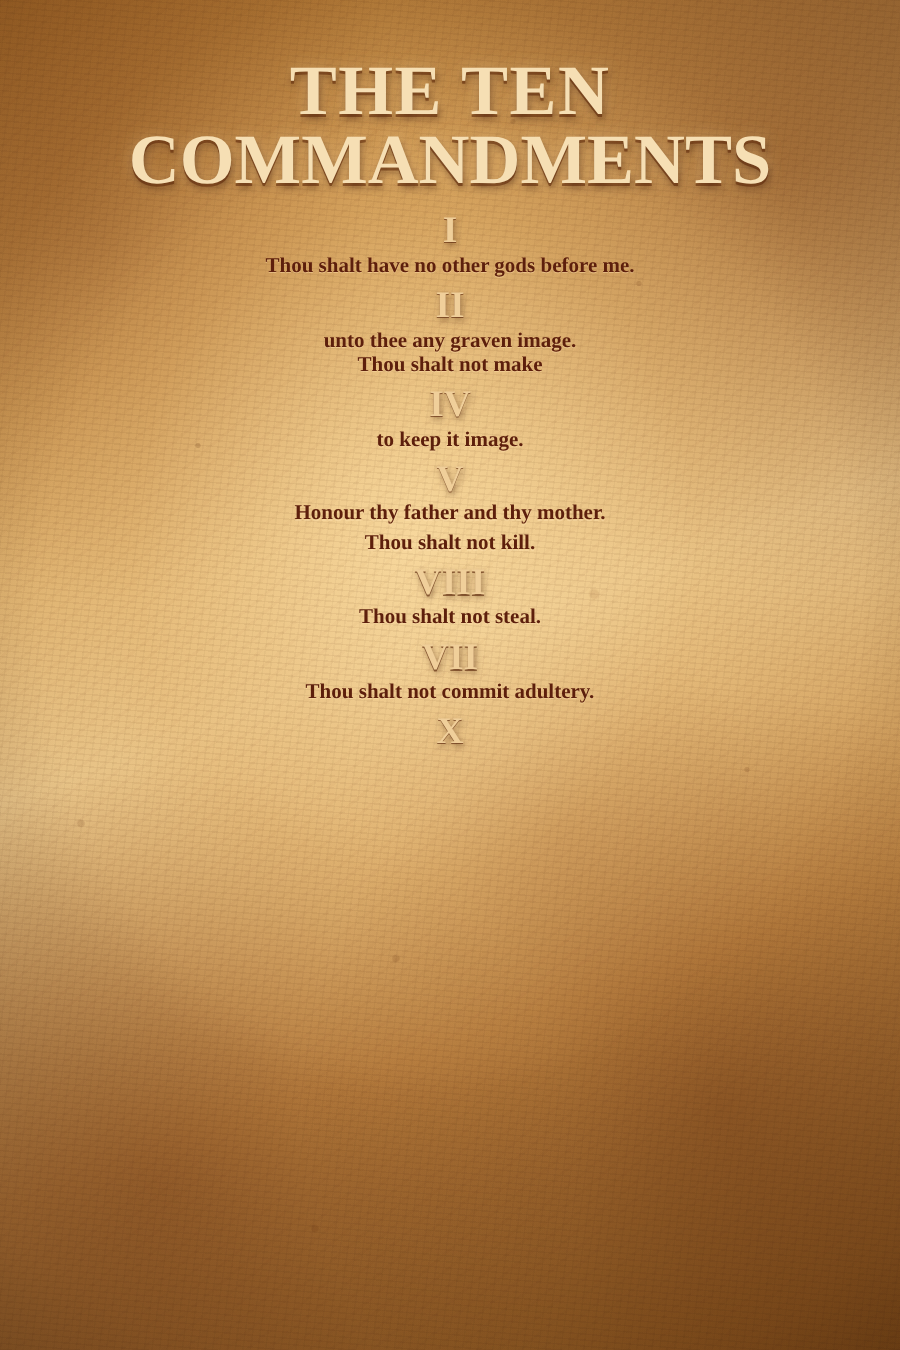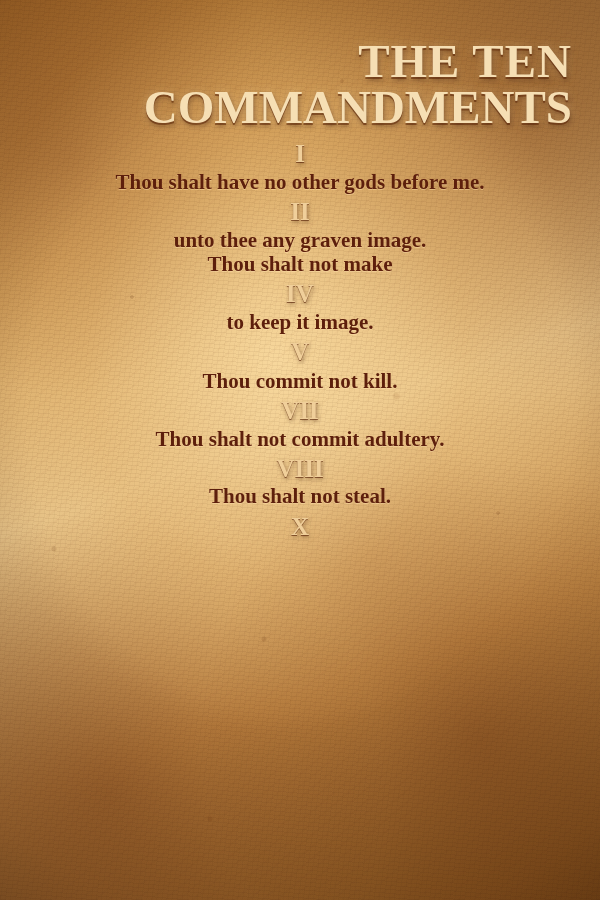--- a/index.html
+++ b/index.html
@@ -68,39 +68,38 @@
     font-size: 47px;
     line-height: 0.98;
     font-weight: bold;
     letter-spacing: 1px;
     color: #f6dfb4;
     text-shadow:
       0 2px 0 rgba(90,35,5,0.55),
       0 0 10px rgba(255,220,160,0.35),
       1px 3px 5px rgba(60,22,4,0.55);
     margin: 0 0 10px 0;
-    text-align: right;
   }
   #title .line1 { display: block; }
   #title .line2 { display: block; letter-spacing: 0px; }
 
   .cmd { margin: 0 0 2px 0; }
   .numeral {
     font-size: 25px;
     font-weight: bold;
     line-height: 1.15;
     color: #f0cf9a;
     text-shadow:
       0 1px 0 rgba(85,32,5,0.6),
       0 0 8px rgba(255,215,150,0.35),
       1px 2px 4px rgba(60,22,4,0.5);
     margin: 4px 0 1px 0;
   }
   .text {
-    font-size: 21px;
+    font-size: 14px;
     font-weight: bold;
     line-height: 1.15;
     color: #5d1f0c;
     text-shadow: 0 1px 0 rgba(255,226,176,0.45);
     margin: 0 0 3px 0;
   }
   .text .l { display: block; }
 </style>
 </head>
 <body>
@@ -134,39 +133,42 @@
 
     <div class="cmd">
       <div class="numeral">IV</div>
       <div class="text">
         <span class="l">to keep it image.</span>
       </div>
     </div>
 
     <div class="cmd">
       <div class="numeral">V</div>
+      <div class="text">
+        <span class="l">Honour thy father and thy mother.</span>
+      </div>
     </div>
 
     <div class="cmd">
       <div class="text">
-        <span class="l">Thou commit not kill.</span>
+        <span class="l">Thou shalt not kill.</span>
+      </div>
+    </div>
+
+    <div class="cmd">
+      <div class="numeral">VIII</div>
+      <div class="text">
+        <span class="l">Thou shalt not steal.</span>
       </div>
     </div>
 
     <div class="cmd">
       <div class="numeral">VII</div>
       <div class="text">
         <span class="l">Thou shalt not commit adultery.</span>
-      </div>
-    </div>
-
-    <div class="cmd">
-      <div class="numeral">VIII</div>
-      <div class="text">
-        <span class="l">Thou shalt not steal.</span>
       </div>
     </div>
 
 
     <div class="cmd">
       <div class="numeral">X</div>
     </div>
 
   </div>
 </div>

